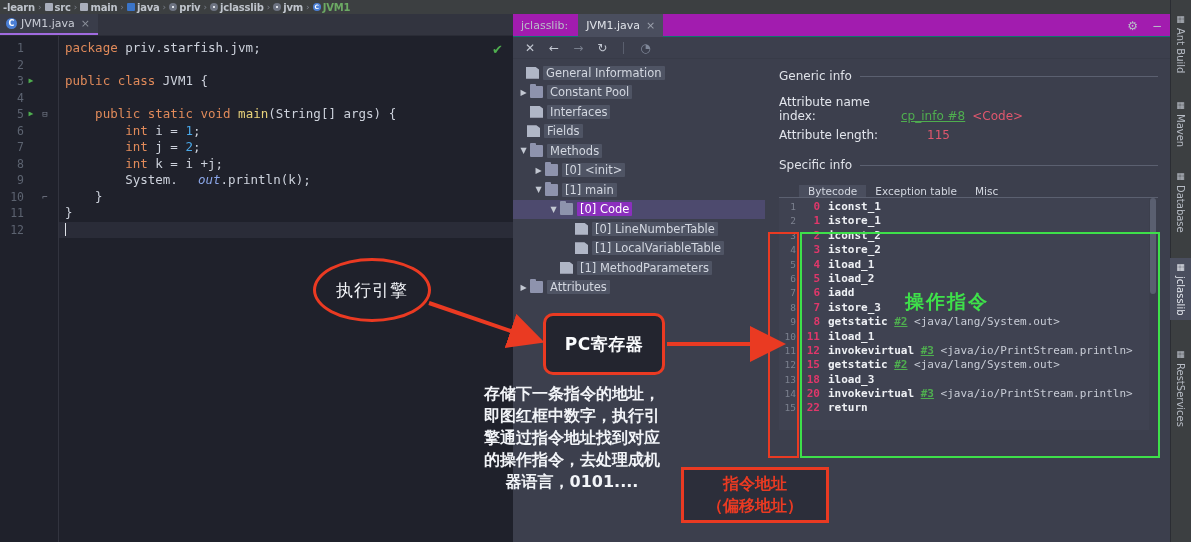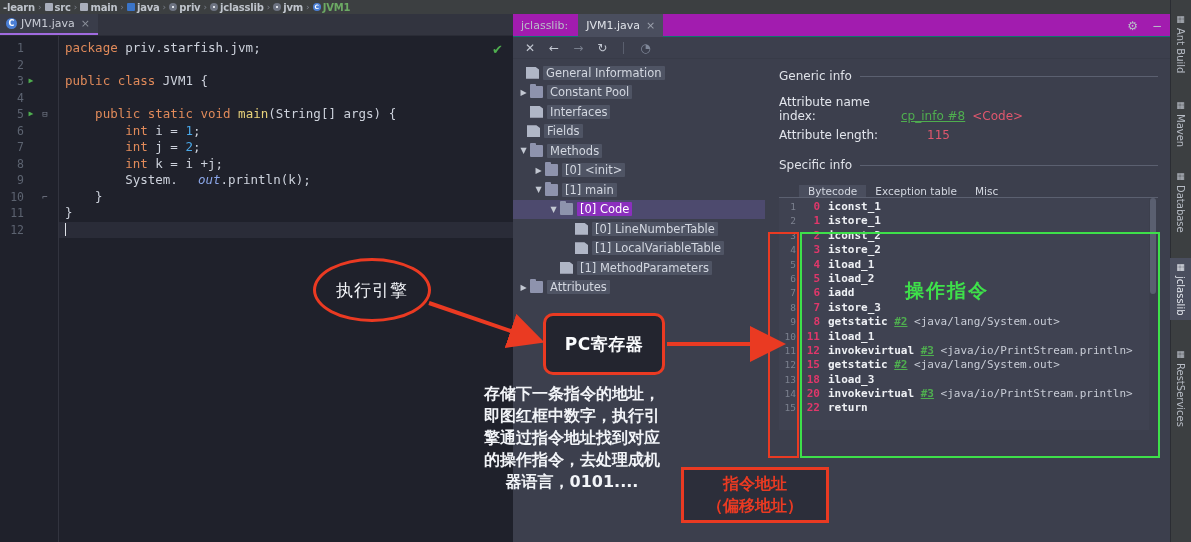--- a/index.html
+++ b/index.html
@@ -183,21 +183,21 @@
     left: 452px; top: 383px; width: 240px;
     color: #f2f4f8; font-size: 16px; font-weight: bold; line-height: 22px; text-align: center;
   }
   .addrbox {
     left: 681px; top: 467px; width: 148px; height: 56px;
     border: 3px solid #ea3a22; background: #2c2e3a;
     display:flex; flex-direction: column; align-items:center; justify-content:center;
   }
   .addrbox span { color: #ea3a22; font-size: 16px; font-weight: bold; line-height: 22px; }
   .opbadge {
-    left: 905px; top: 278px; color: #3ee04a; font-size: 19px; font-weight: bold; letter-spacing: 2px;
+    left: 905px; top: 289px; color: #3ee04a; font-size: 19px; font-weight: bold; letter-spacing: 2px;
   }
   .redrect { left: 768px; top: 232px; width: 31px; height: 226px; border: 2px solid #ea3a22; }
   .greenrect { left: 800px; top: 232px; width: 360px; height: 226px; border: 2px solid #3ee04a; }
   svg.annosvg { position:absolute; left:0; top:0; width:1191px; height:542px; pointer-events:none; }
 </style>
 </head>
 <body>
 
 <div id="root">
 

